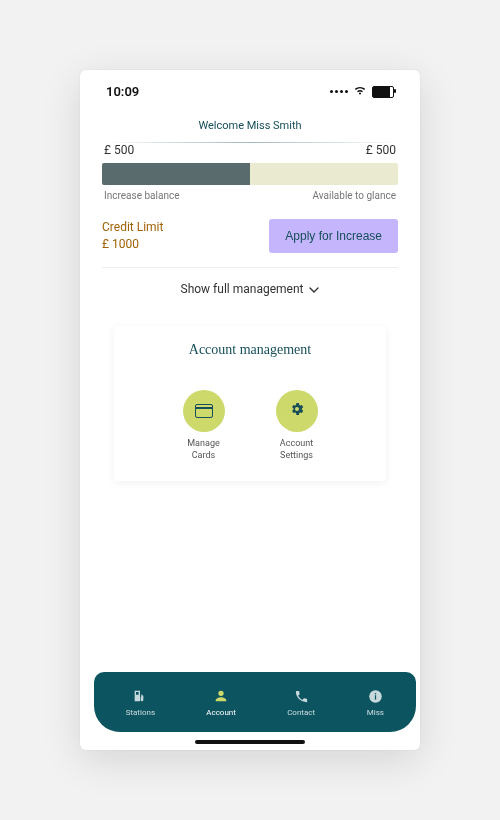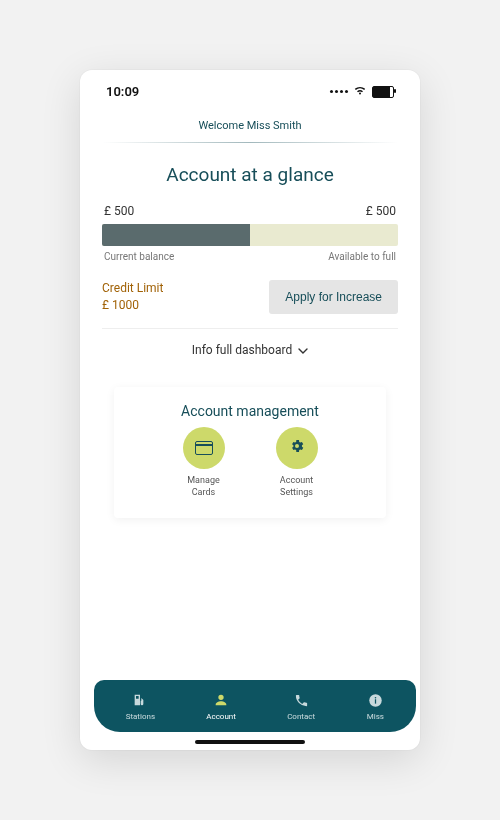--- a/index.html
+++ b/index.html
@@ -1,46 +1,46 @@
 <!DOCTYPE html>
 <html><head>
 <meta charset="utf-8">
 <style>
   html,body{margin:0;padding:0;font-family:-apple-system,BlinkMacSystemFont,"Segoe UI",Roboto,Helvetica,Arial,sans-serif;background:#f2f2f2;}
   .stage{width:500px;height:820px;display:flex;align-items:center;justify-content:center;}
-  .phone{width:340px;height:680px;background:#fff;border-radius:12px;box-shadow:0 10px 40px rgba(0,0,0,.12),0 0 0 1px rgba(0,0,0,.02);position:relative;overflow:hidden;}
+  .phone{width:340px;height:680px;background:#fff;border-radius:6px;box-shadow:0 10px 40px rgba(0,0,0,.12),0 0 0 1px rgba(0,0,0,.02);position:relative;overflow:hidden;}
   .notch{position:absolute;top:0;left:50%;transform:translateX(-50%);width:150px;height:24px;background:#fff;border-bottom-left-radius:16px;border-bottom-right-radius:16px;z-index:5;}
   .statusbar{display:flex;justify-content:space-between;align-items:center;padding:14px 26px 6px;font-size:13px;font-weight:600;color:#111;}
   .status-right{display:flex;gap:5px;align-items:center;}
   .dots{display:flex;gap:2px;}
   .dots span{width:3px;height:3px;border-radius:50%;background:#111;}
   .battery{width:20px;height:10px;border:1px solid #111;border-radius:2px;position:relative;background:linear-gradient(to right,#111 85%,transparent 85%);}
   .battery:after{content:"";position:absolute;right:-3px;top:2px;width:2px;height:4px;background:#111;border-radius:1px;}
   .content{padding:4px 22px 0;}
   .welcome{text-align:center;color:#174e59;font-size:11px;padding:10px 0 10px;}
   .hr{height:1px;background:linear-gradient(to right,transparent,rgba(23,78,89,.4),transparent);}
   .glance-title{text-align:center;color:#174e59;font-size:19px;margin:20px 0 18px;}
   .amount-row{display:flex;justify-content:space-between;font-size:12px;color:#333;padding:0 2px 6px;}
   .bar{height:22px;width:100%;background:#e9ead0;border-radius:2px;overflow:hidden;display:flex;}
   .bar-fill{height:100%;background:#5a6b6d;width:50%;}
   .label-row{display:flex;justify-content:space-between;font-size:10px;color:#777;padding:5px 2px 0;}
   .limit-row{display:flex;justify-content:space-between;align-items:center;margin:18px 0 14px;}
   .limit-text{font-size:12px;color:#a16207;line-height:1.4;}
-  .apply-btn{background:#e5e5e5;color:#174e59;border:none;padding:10px 16px;font-size:12px;border-radius:3px;font-weight:500;}
+  .apply-btn{background:#c4b5fd;color:#174e59;border:none;padding:10px 16px;font-size:12px;border-radius:3px;font-weight:500;}
   .thin-hr{height:1px;background:#eee;}
   .show-full{text-align:center;font-size:12px;color:#333;padding:14px 0;display:flex;justify-content:center;align-items:center;gap:6px;}
   .mgmt-card{background:#fff;margin:16px 12px 0;box-shadow:0 2px 10px rgba(0,0,0,.06);padding:16px 12px 20px;border-radius:4px;}
-  .mgmt-title{text-align:center;color:#174e59;font-size:14px;margin-bottom:8px;}
+  .mgmt-title{text-align:center;color:#174e59;font-size:14px;margin-bottom:32px;font-family:Liberation Serif, serif;}
   .mgmt-grid{display:flex;justify-content:center;gap:51px;}
   .mgmt-item{display:flex;flex-direction:column;align-items:center;gap:6px;}
   .mgmt-circle{width:42px;height:42px;border-radius:50%;background:#cdd96a;display:flex;align-items:center;justify-content:center;color:#174e59;}
   .mgmt-label{font-size:9px;color:#555;text-align:center;line-height:1.3;}
   .card-icon{width:16px;height:12px;border:1.5px solid #174e59;border-radius:2px;position:relative;}
   .card-icon:before{content:"";position:absolute;top:2px;left:0;right:0;height:2px;background:#174e59;}
-  .bottomnav{position:absolute;bottom:18px;left:14px;right:4px;height:52px;background:#0d5461;border-radius:10px 10px 26px 26px;display:flex;justify-content:space-around;align-items:center;padding:0 6px;}
+  .bottomnav{position:absolute;bottom:18px;left:14px;right:4px;height:60px;background:#0d5461;border-radius:10px 10px 26px 26px;display:flex;justify-content:space-around;align-items:center;padding:0 6px;}
   .nav-item{display:flex;flex-direction:column;align-items:center;gap:3px;color:#dce8ea;font-size:8px;opacity:.9;}
   .nav-item.active{color:#fff;opacity:1;}
   .nav-item.active .nav-icon{color:#cdd96a;}
   .nav-icon{width:18px;height:18px;display:flex;align-items:center;justify-content:center;}
   .home-ind{position:absolute;bottom:6px;left:50%;transform:translateX(-50%);width:110px;height:4px;background:#111;border-radius:3px;z-index:10;}
 </style>
 </head>
 <body>
 
 <div class="stage">
@@ -62,45 +62,44 @@
             </svg>
         </div>
         <div class="battery"></div>
       </div>
     </div>
 
     <div class="content">
       <div class="welcome">Welcome Miss Smith</div>
       <div class="hr"></div>
 
-      <div class="glance-title">Account at a glance</div>
 
       <div class="amount-row">
         <span>£ 500</span>
         <span>£ 500</span>
       </div>
       <div class="bar">
         <div class="bar-fill"></div>
       </div>
       <div class="label-row">
-        <span>Current balance</span>
-        <span>Available to full</span>
+        <span>Increase balance</span>
+        <span>Available to glance</span>
       </div>
 
       <div class="limit-row">
         <div class="limit-text">
           <span>Credit Limit</span><br>
           <span>£ 1000</span>
         </div>
         <button class="apply-btn">Apply for Increase</button>
       </div>
 
       <div class="thin-hr"></div>
       <div class="show-full">
-        <span>Info full dashboard</span>
+        <span>Show full management</span>
         <span>
           <svg width="10" height="6" viewBox="0 0 10 6">
               <path d="M1 1l4 4 4-4" stroke="#333" stroke-width="1.4" fill="none" stroke-linecap="round"></path>
             </svg>
         </span>
       </div>
 
       <div class="mgmt-card">
         <div class="mgmt-title">Account management</div>
         <div class="mgmt-grid">

